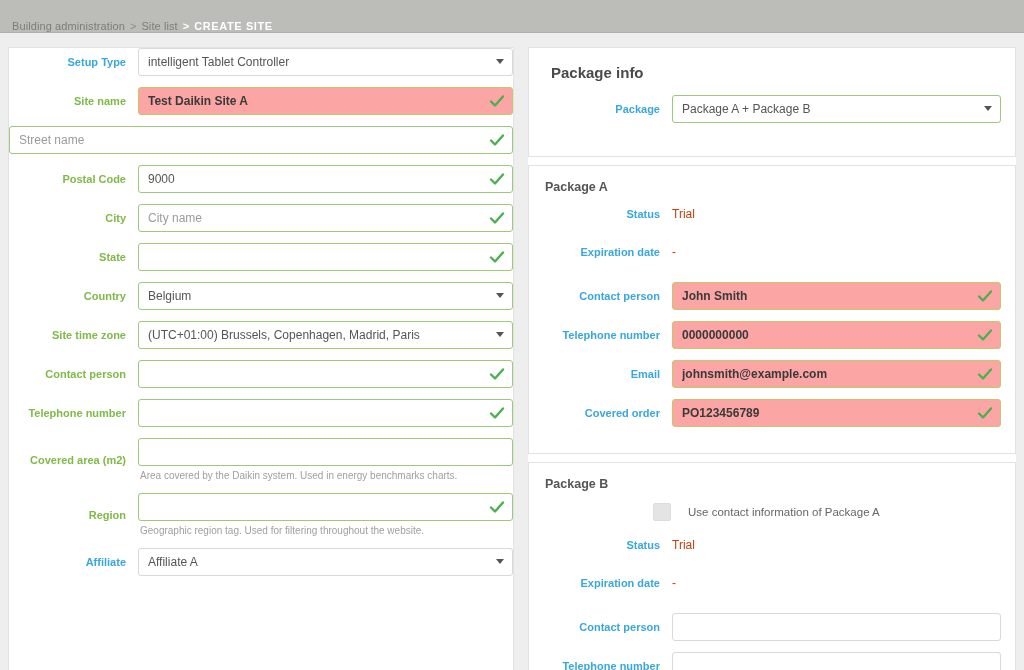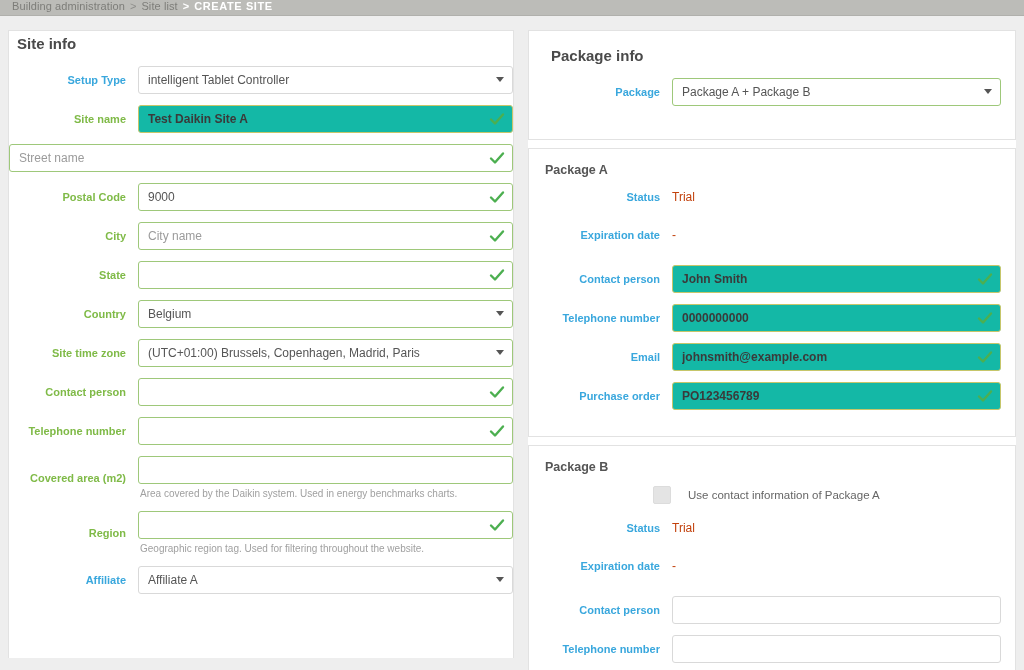--- a/index.html
+++ b/index.html
@@ -11,25 +11,25 @@
     height: 670px;
     overflow: hidden;
     background: #eeeeee;
     font-family: "Liberation Sans", sans-serif;
     font-size: 12px;
     color: #333333;
   }
 
   
   .topbar {
-    height: 16px;
+    height: 33px;
     background: #bcbcb8;
     border-bottom: 1px solid #b0b0ac;
     display: flex;
-    align-items: flex-start;
+    align-items: flex-end;
     padding: 0 0 0 12px;
     box-sizing: border-box;
   }
   .crumb {
     font-size: 11px;
     color: #7d7d79;
     letter-spacing: 0.1px;
   }
   .crumb-sep {
     font-size: 11px;
@@ -133,21 +133,21 @@
     background: #ffffff;
     font-family: "Liberation Sans", sans-serif;
     font-size: 12px;
     color: #555555;
     padding: 0 28px 0 9px;
     outline: none;
     display: block;
   }
   .fld::placeholder { color: #9b9b9b; }
   .fld.autofill {
-    background: #14b8a6;
+    background: #fca5a5;
     border-color: #c6c66a;
     color: #3a3a3a;
     font-weight: bold;
   }
   .fld.plain {
     border-color: #d9d9d9;
     padding-right: 9px;
   }
   .fld.sel {
     padding-right: 26px;
@@ -219,21 +219,20 @@
   <span class="crumb">Building administration</span>
   <span class="crumb-sep">&gt;</span>
   <span class="crumb">Site list</span>
   <span class="crumb-sep bold">&gt;</span>
   <span class="crumb-current">CREATE SITE</span>
 </div>
 
 <div class="page">
 
   <div class="col col-left">
-    <div class="section-title">Site info</div>
 
     <div class="row">
       <div class="lbl lbl-blue">Setup Type</div>
       <div class="field-wrap sel-wrap">
         <input class="fld sel sel-gray" readonly="" value="intelligent Tablet Controller" style="">
         <span class="caret"></span>
       </div>
     </div>
 
     <div class="row">
@@ -421,21 +420,21 @@
           <input class="fld autofill" value="johnsmith@example.com" style="">
           <span class="check">
             <svg width="16" height="18" viewBox="0 0 16 18">
                 <path d="M2 9.5 L6 13.5 L14 4.5" stroke="#4caf50" stroke-width="2.4" fill="none" stroke-linecap="round" stroke-linejoin="round"></path>
               </svg>
           </span>
         </div>
       </div>
 
       <div class="row" style="margin-bottom:4px">
-        <div class="lbl lbl-blue">Purchase order</div>
+        <div class="lbl lbl-blue">Covered order</div>
         <div class="field-wrap">
           <input class="fld autofill" value="PO123456789" style="">
           <span class="check">
             <svg width="16" height="18" viewBox="0 0 16 18">
                 <path d="M2 9.5 L6 13.5 L14 4.5" stroke="#4caf50" stroke-width="2.4" fill="none" stroke-linecap="round" stroke-linejoin="round"></path>
               </svg>
           </span>
         </div>
       </div>
     </div>

